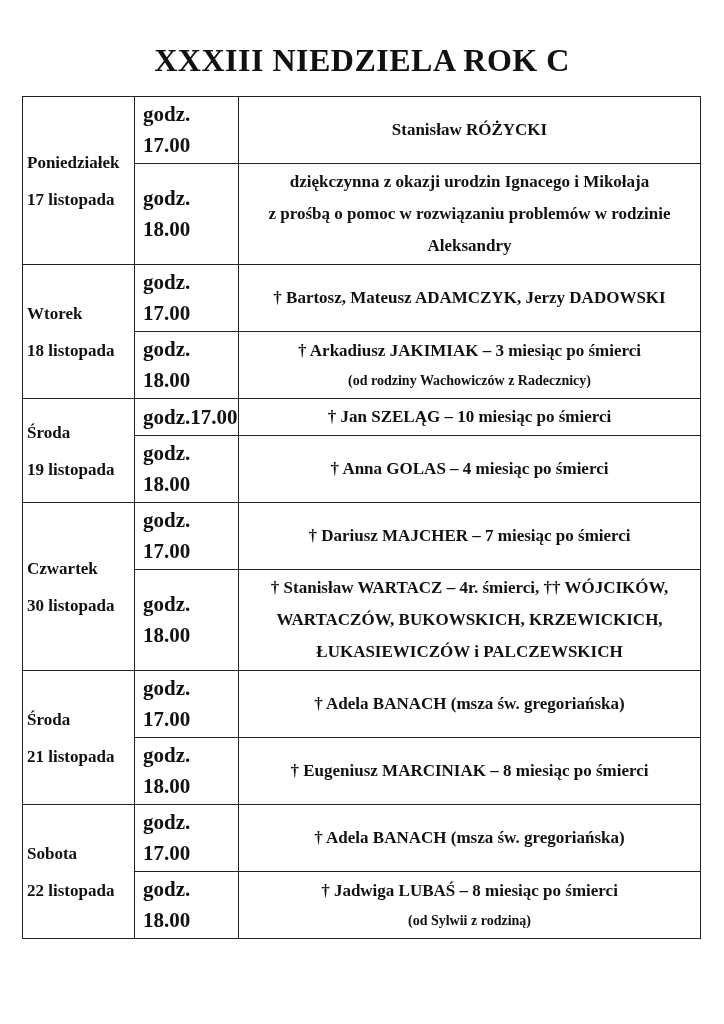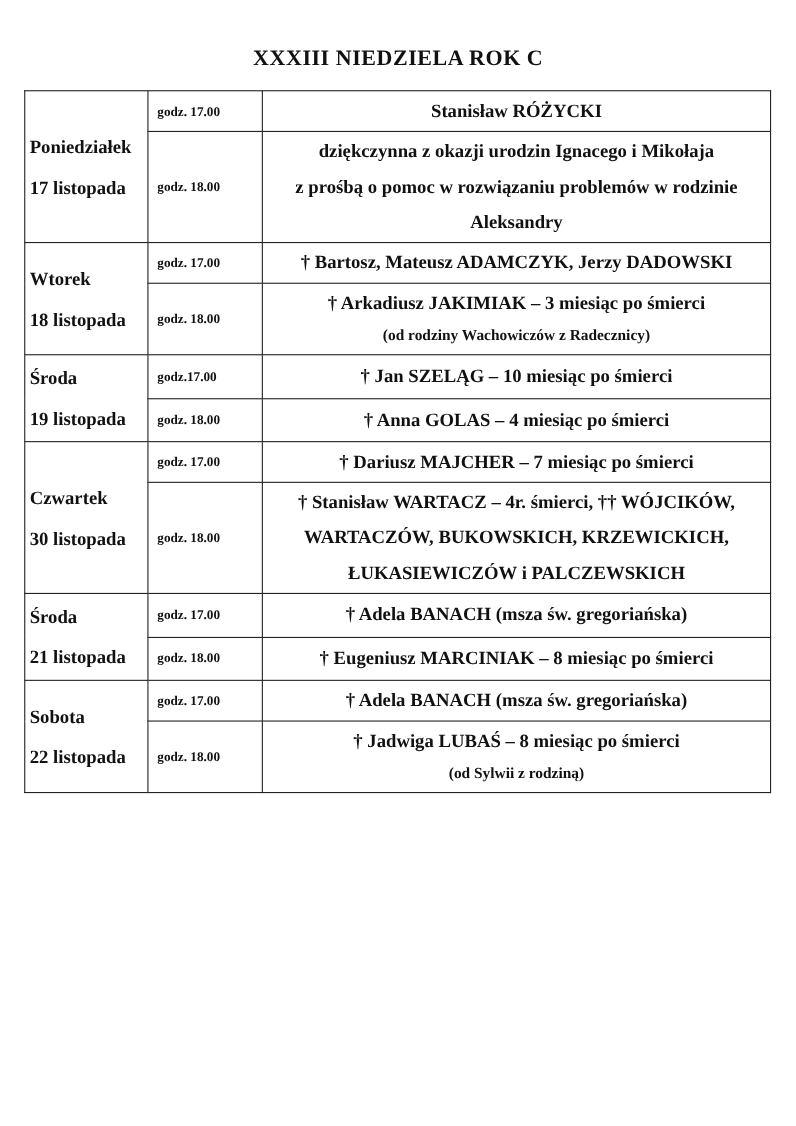--- a/index.html
+++ b/index.html
@@ -10,21 +10,21 @@
     color: #111111;
     font-family: "Liberation Serif", serif;
     font-weight: bold;
     box-sizing: border-box;
     padding-top: 42px;
     overflow: hidden;
   }
   .doc-title {
     margin: 0;
     text-align: center;
-    font-size: 20px;
+    font-size: 32px;
     letter-spacing: 0.5px;
   }
   .doc-subtitle {
     margin: 17px 0 0 0;
     text-align: center;
     font-size: 18px;
   }
   table.schedule {
     border-collapse: collapse;
     table-layout: fixed;
@@ -38,21 +38,21 @@
     border: 1.5px solid #222222;
     padding: 2px 4px;
     vertical-align: middle;
   }
   td.day {
     text-align: left;
     font-size: 17px;
   }
   .day-line { line-height: 37px; }
   td.time {
-    font-size: 12px;
+    font-size: 21px;
     text-align: left;
     padding-left: 8px;
     line-height: 31px;
   }
   td.intent {
     text-align: center;
     font-size: 17px;
   }
   .line { line-height: 32px; }
   .line.small {

